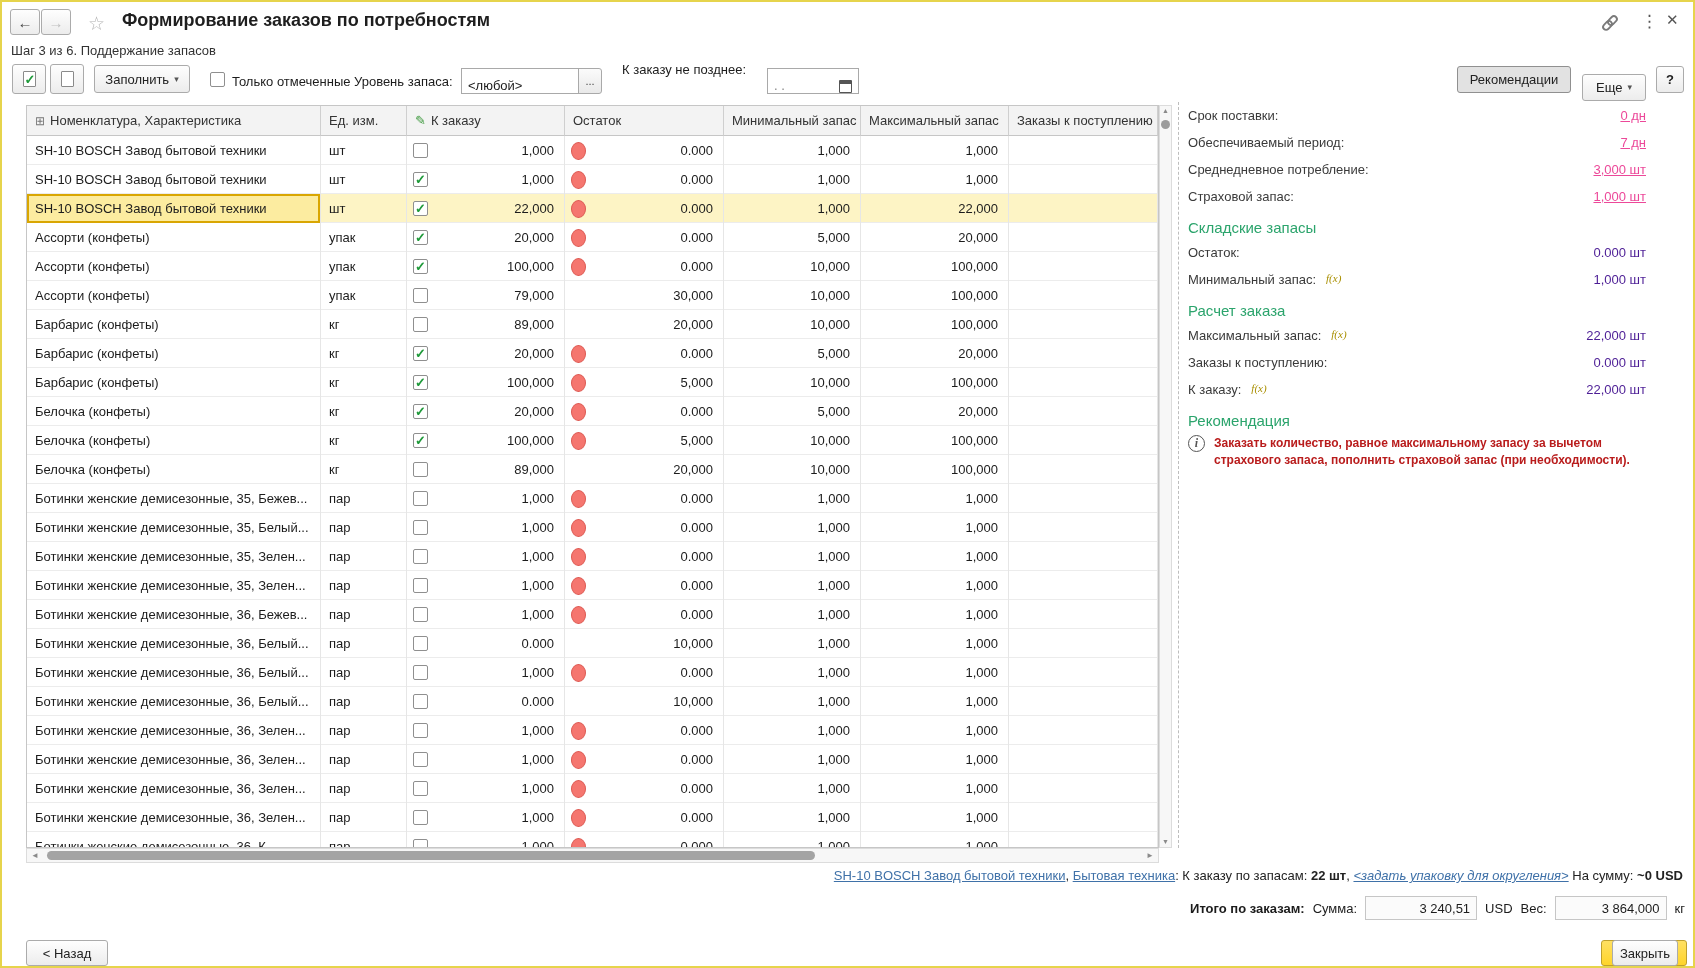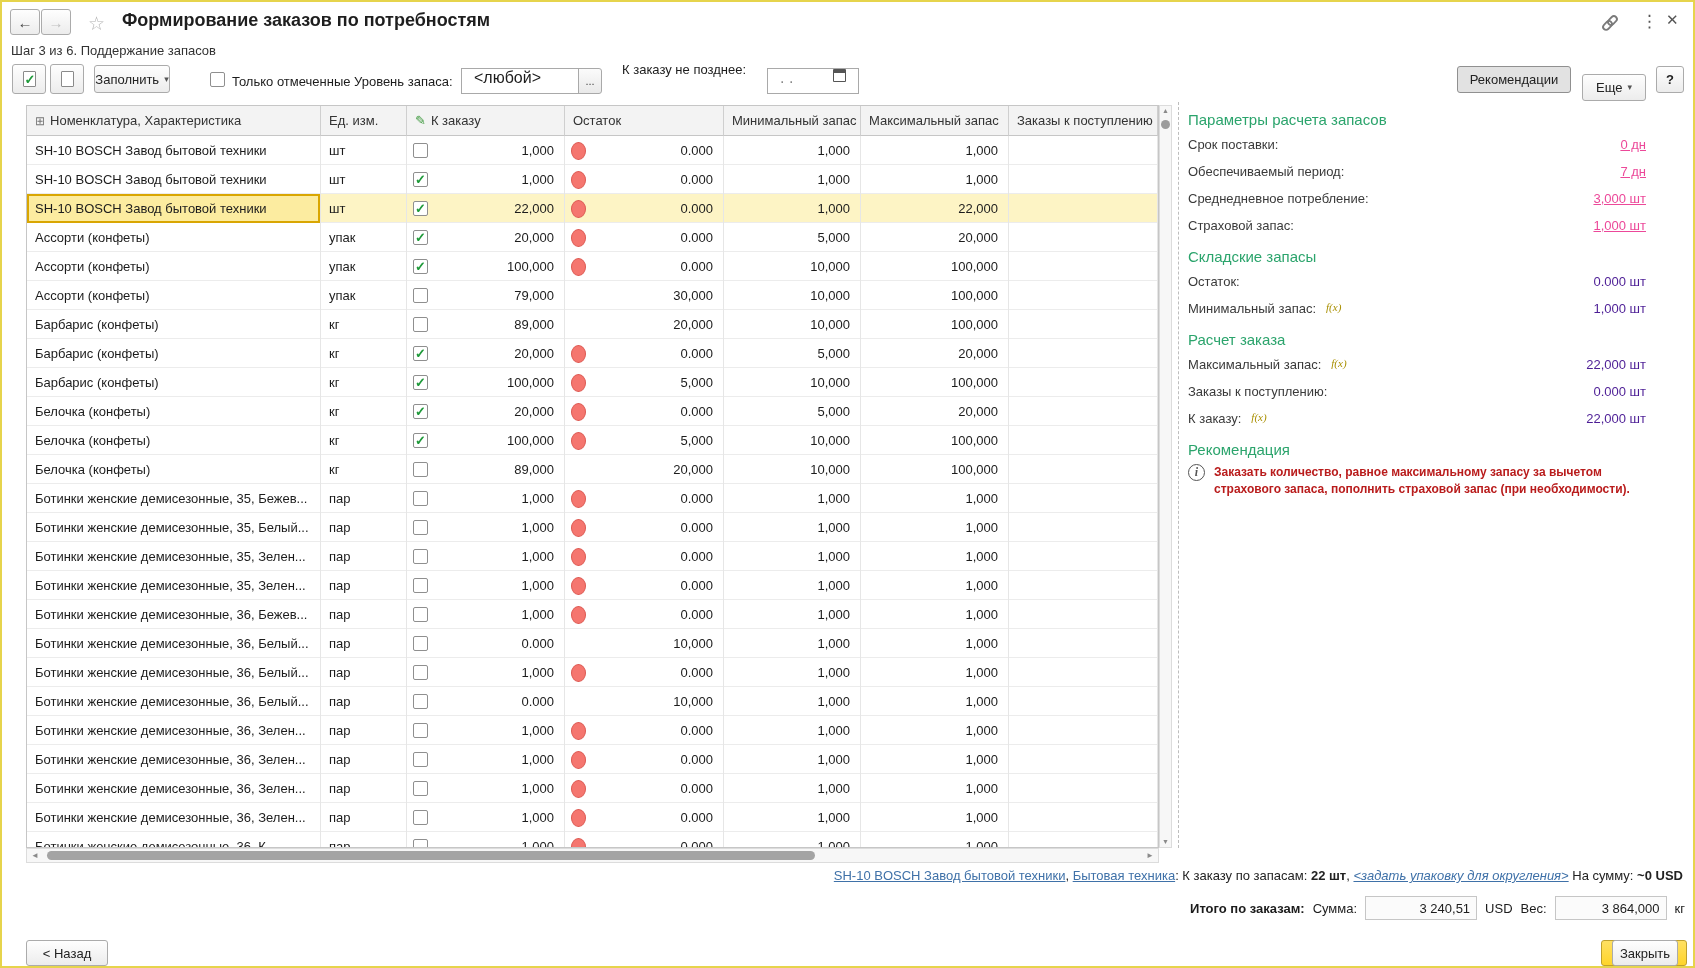--- a/index.html
+++ b/index.html
@@ -23,27 +23,27 @@
   #icon-menu{position:absolute;left:1639px;top:9px;font-size:17px;color:#555}
   #icon-close{position:absolute;left:1664px;top:9px;font-size:15px;color:#555}
   #step{position:absolute;left:9px;top:41px;font-size:13px;color:#333}
 
   
   #tb-check-all{left:10px;top:62px;width:34px;height:30px}
   #tb-uncheck-all{left:48px;top:62px;width:34px;height:30px}
   .sheet{position:relative;width:13px;height:16px;background:#fff;border:1px solid #8a8a8a;border-radius:1px}
   .sheet::before{content:"";position:absolute;left:3px;top:-4px;width:13px;height:16px;background:#fff;border:1px solid #8a8a8a;border-radius:1px;z-index:-1}
   .sheet .mark{position:absolute;left:1px;top:0px;color:#1f9a3a;font-weight:700;font-size:13px}
-  #tb-fill{left:92px;top:63px;width:76px;height:28px}
+  #tb-fill{left:92px;top:63px;width:96px;height:28px}
   .cb{display:inline-block;width:15px;height:15px;border:1px solid #8f8f8f;border-radius:2px;background:#fff;
       font-size:13px;line-height:13px;text-align:center;color:#1f9a3a;font-weight:700}
   #only-marked-box{position:absolute;left:208px;top:70px}
   #only-marked-label{position:absolute;left:230px;top:72px}
   #lvl-label{position:absolute;left:352px;top:72px}
-  .input{position:absolute;border:1px solid #a9a9a9;background:#fff;display:flex;align-items:flex-start;padding:0 12px;font-size:16px}
+  .input{position:absolute;border:1px solid #a9a9a9;background:#fff;display:flex;align-items:flex-end;padding:0 6px;font-size:13px}
   #lvl-input{left:459px;top:66px;width:118px;height:26px}
   #lvl-more{left:576px;top:66px;width:24px;height:26px;border:1px solid #a9a9a9;border-radius:0 3px 3px 0;
             background:linear-gradient(#fbfbfb,#e9e9e9);position:absolute;display:flex;align-items:center;justify-content:center;font-size:11px;color:#444}
   #date-label{left:620px;top:60px;position:absolute}
   #date-input{left:765px;top:66px;width:92px;height:26px;color:#888;justify-content:space-between}
   #cal-icon{width:13px;height:13px;border:1px solid #555;border-top:4px solid #555;border-radius:1px}
   #btn-recom{left:1455px;top:64px;width:114px;height:27px}
   #btn-more{left:1580px;top:72px;width:64px;height:27px}
   #btn-help{left:1654px;top:64px;width:28px;height:27px;font-weight:700}
 
@@ -576,21 +576,20 @@
     <span class="arr">▼</span>
   </div>
   <div id="hscroll">
     <span class="arr">◄</span>
     <span id="hthumb"></span>
     <span class="arr right">►</span>
   </div>
 
   <div id="psep"></div>
   <div id="panel">
-      <div class="phead">Параметры расчета запасов</div>
       <div class="prow">
         <span class="pleft">
           <span class="plab">Срок поставки:</span>
         </span>
         <span class="pval plink">0 дн</span>
       </div>
       <div class="prow">
         <span class="pleft">
           <span class="plab">Обеспечиваемый период:</span>
         </span>

